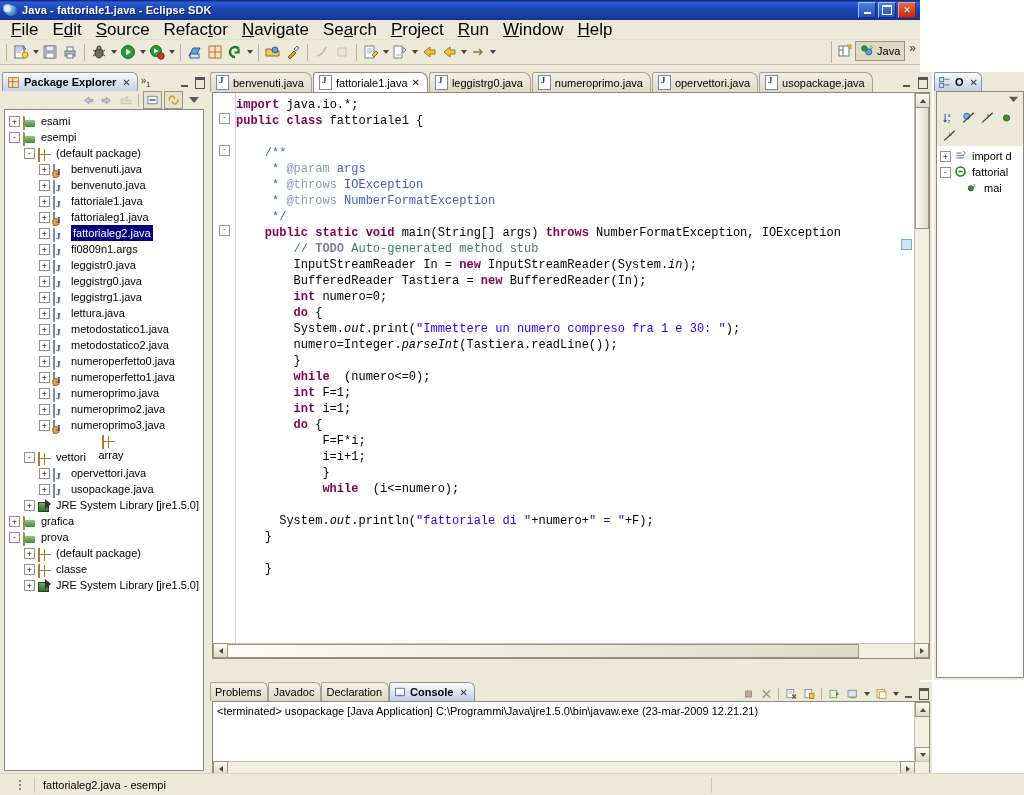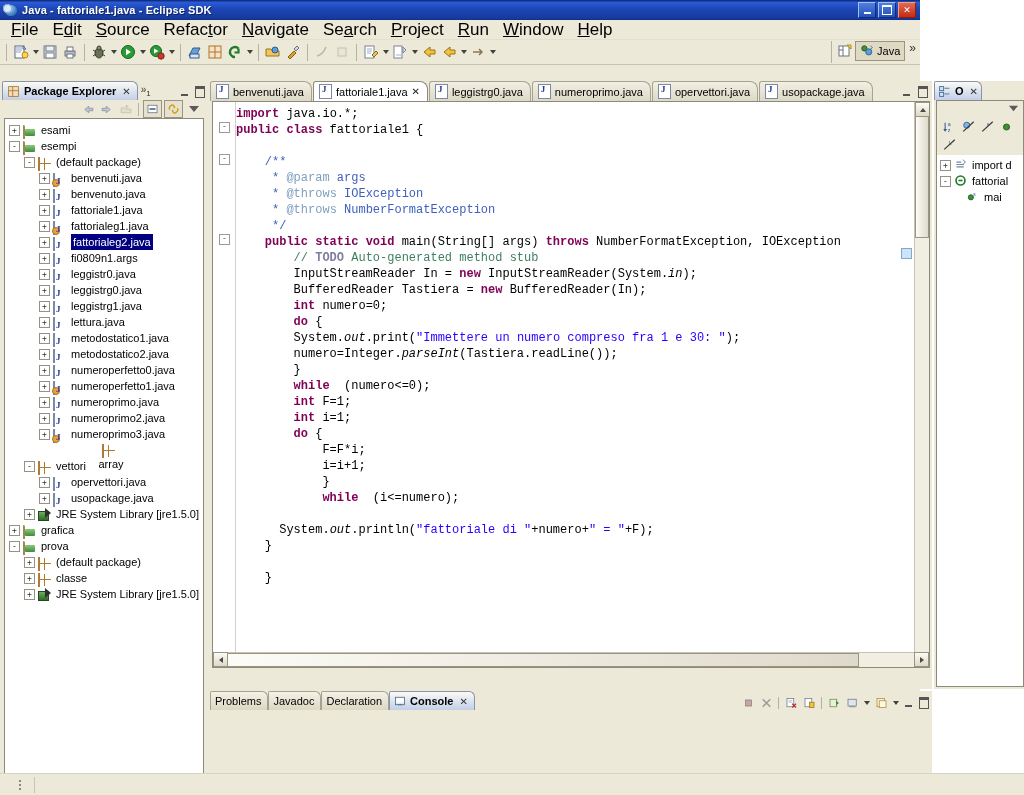--- a/index.html
+++ b/index.html
@@ -44,21 +44,21 @@
      border-top:4px solid #43413a;}
   .ico{width:16px;height:16px;position:relative;display:block;}
   .persp{position:absolute;right:0;top:0;height:24px;display:flex;align-items:center;}
   .persp-tabs{display:flex;height:22px;background:#ece9d8;
      border-left:1px solid #b5b2a5;padding-left:3px;}
   .persp-btn{display:flex;align-items:center;gap:3px;height:18px;padding:0 4px;font-size:11px;}
   .persp-btn.active{background:#ded9c3;border:1px solid #9a9580;}
   .chev{font-size:12px;color:#333;padding:0 4px;}
 
   
-  .body{position:absolute;left:0;top:79px;width:1024px;height:710px;}
+  .body{position:absolute;left:0;top:70px;width:1024px;height:710px;}
 
   
   .view{position:absolute;background:#ece9d8;}
   .vtabrow{height:19px;display:flex;align-items:flex-end;position:relative;}
   .vtab{height:18px;display:flex;align-items:center;gap:4px;padding:0 6px 0 4px;font-size:11px;
      background:linear-gradient(to bottom,#f4f2e7,#dbd7c3);
      border:1px solid #a6a292;border-bottom:none;border-radius:2px 6px 0 0;color:#000;position:relative;}
   .vtab.active{background:linear-gradient(to bottom,#fbfaf4,#d8e0ef 60%,#c3cfe6);font-weight:bold;border-color:#8b93a8;}
   .vtab .x{font-size:10px;font-weight:bold;color:#333;margin-left:2px;}
   .vtools{position:absolute;right:2px;bottom:2px;display:flex;align-items:center;gap:2px;}
@@ -703,20 +703,39 @@
             <svg style="width:13px;height:12px" viewBox="0 0 16 16">
                 <rect x="2" y="2" width="10" height="11" fill="#fdf3cf" stroke="#a8893a"></rect>
                 <rect x="5" y="5" width="9" height="9" fill="#fff8e0" stroke="#a8893a"></rect>
               </svg>
             </div>
           <div class="tb-arrow"></div>
           <div class="vmin"></div>
           <div class="vmax"></div>
         </div>
       </div>
+      <div class="ccontent">
+        <div class="ctext">&lt;terminated&gt; usopackage [Java Application] C:\Programmi\Java\jre1.5.0\bin\javaw.exe (23-mar-2009 12.21.21)</div>
+        <div class="sb-v" style="width:14px">
+          <div class="sb-arrow" style="left:0;top:0">
+              <i style="border-left:3px solid transparent;border-right:3px solid transparent;border-bottom:4px solid #4a4a4a"></i>
+            </div>
+          <div class="sb-arrow" style="left:0;bottom:14px">
+              <i style="border-left:3px solid transparent;border-right:3px solid transparent;border-top:4px solid #4a4a4a"></i>
+            </div>
+        </div>
+        <div class="sb-h" style="height:14px">
+          <div class="sb-arrow" style="left:0;bottom:0">
+              <i style="border-top:3px solid transparent;border-bottom:3px solid transparent;border-right:4px solid #4a4a4a"></i>
+            </div>
+          <div class="sb-arrow" style="right:14px;bottom:0">
+              <i style="border-top:3px solid transparent;border-bottom:3px solid transparent;border-left:4px solid #4a4a4a"></i>
+            </div>
+        </div>
+      </div>
     </div>
 
     <div class="view" id="outline">
       <div class="vtabrow">
         <div class="vtab active" style="padding:0 3px">
           <svg style="width:13px;height:13px" viewBox="0 0 16 16">
             <rect x="2" y="2" width="5" height="5" fill="#cfe0f2" stroke="#39618f"></rect>
               <rect x="2" y="9" width="5" height="5" fill="#cfe0f2" stroke="#39618f"></rect>
               <path d="M8 4h6M8 11h6" stroke="#39618f"></path>
             </svg>
@@ -795,15 +814,16 @@
               </span>
               <span class="tlabel">mai</span>
             </div>
           </div>
       </div>
     </div>
   </div>
 
   <div class="statusbar">
     <div class="sb-grip"></div>
+    <div class="sb-cell" style="border-left:1px solid #c9c5b5;min-width:660px">fattorialeg2.java - esempi</div>
     <div class="sb-fill" style="border-left:1px solid #c9c5b5;height:16px"></div>
   </div>
 </div>
 
 </body></html>

